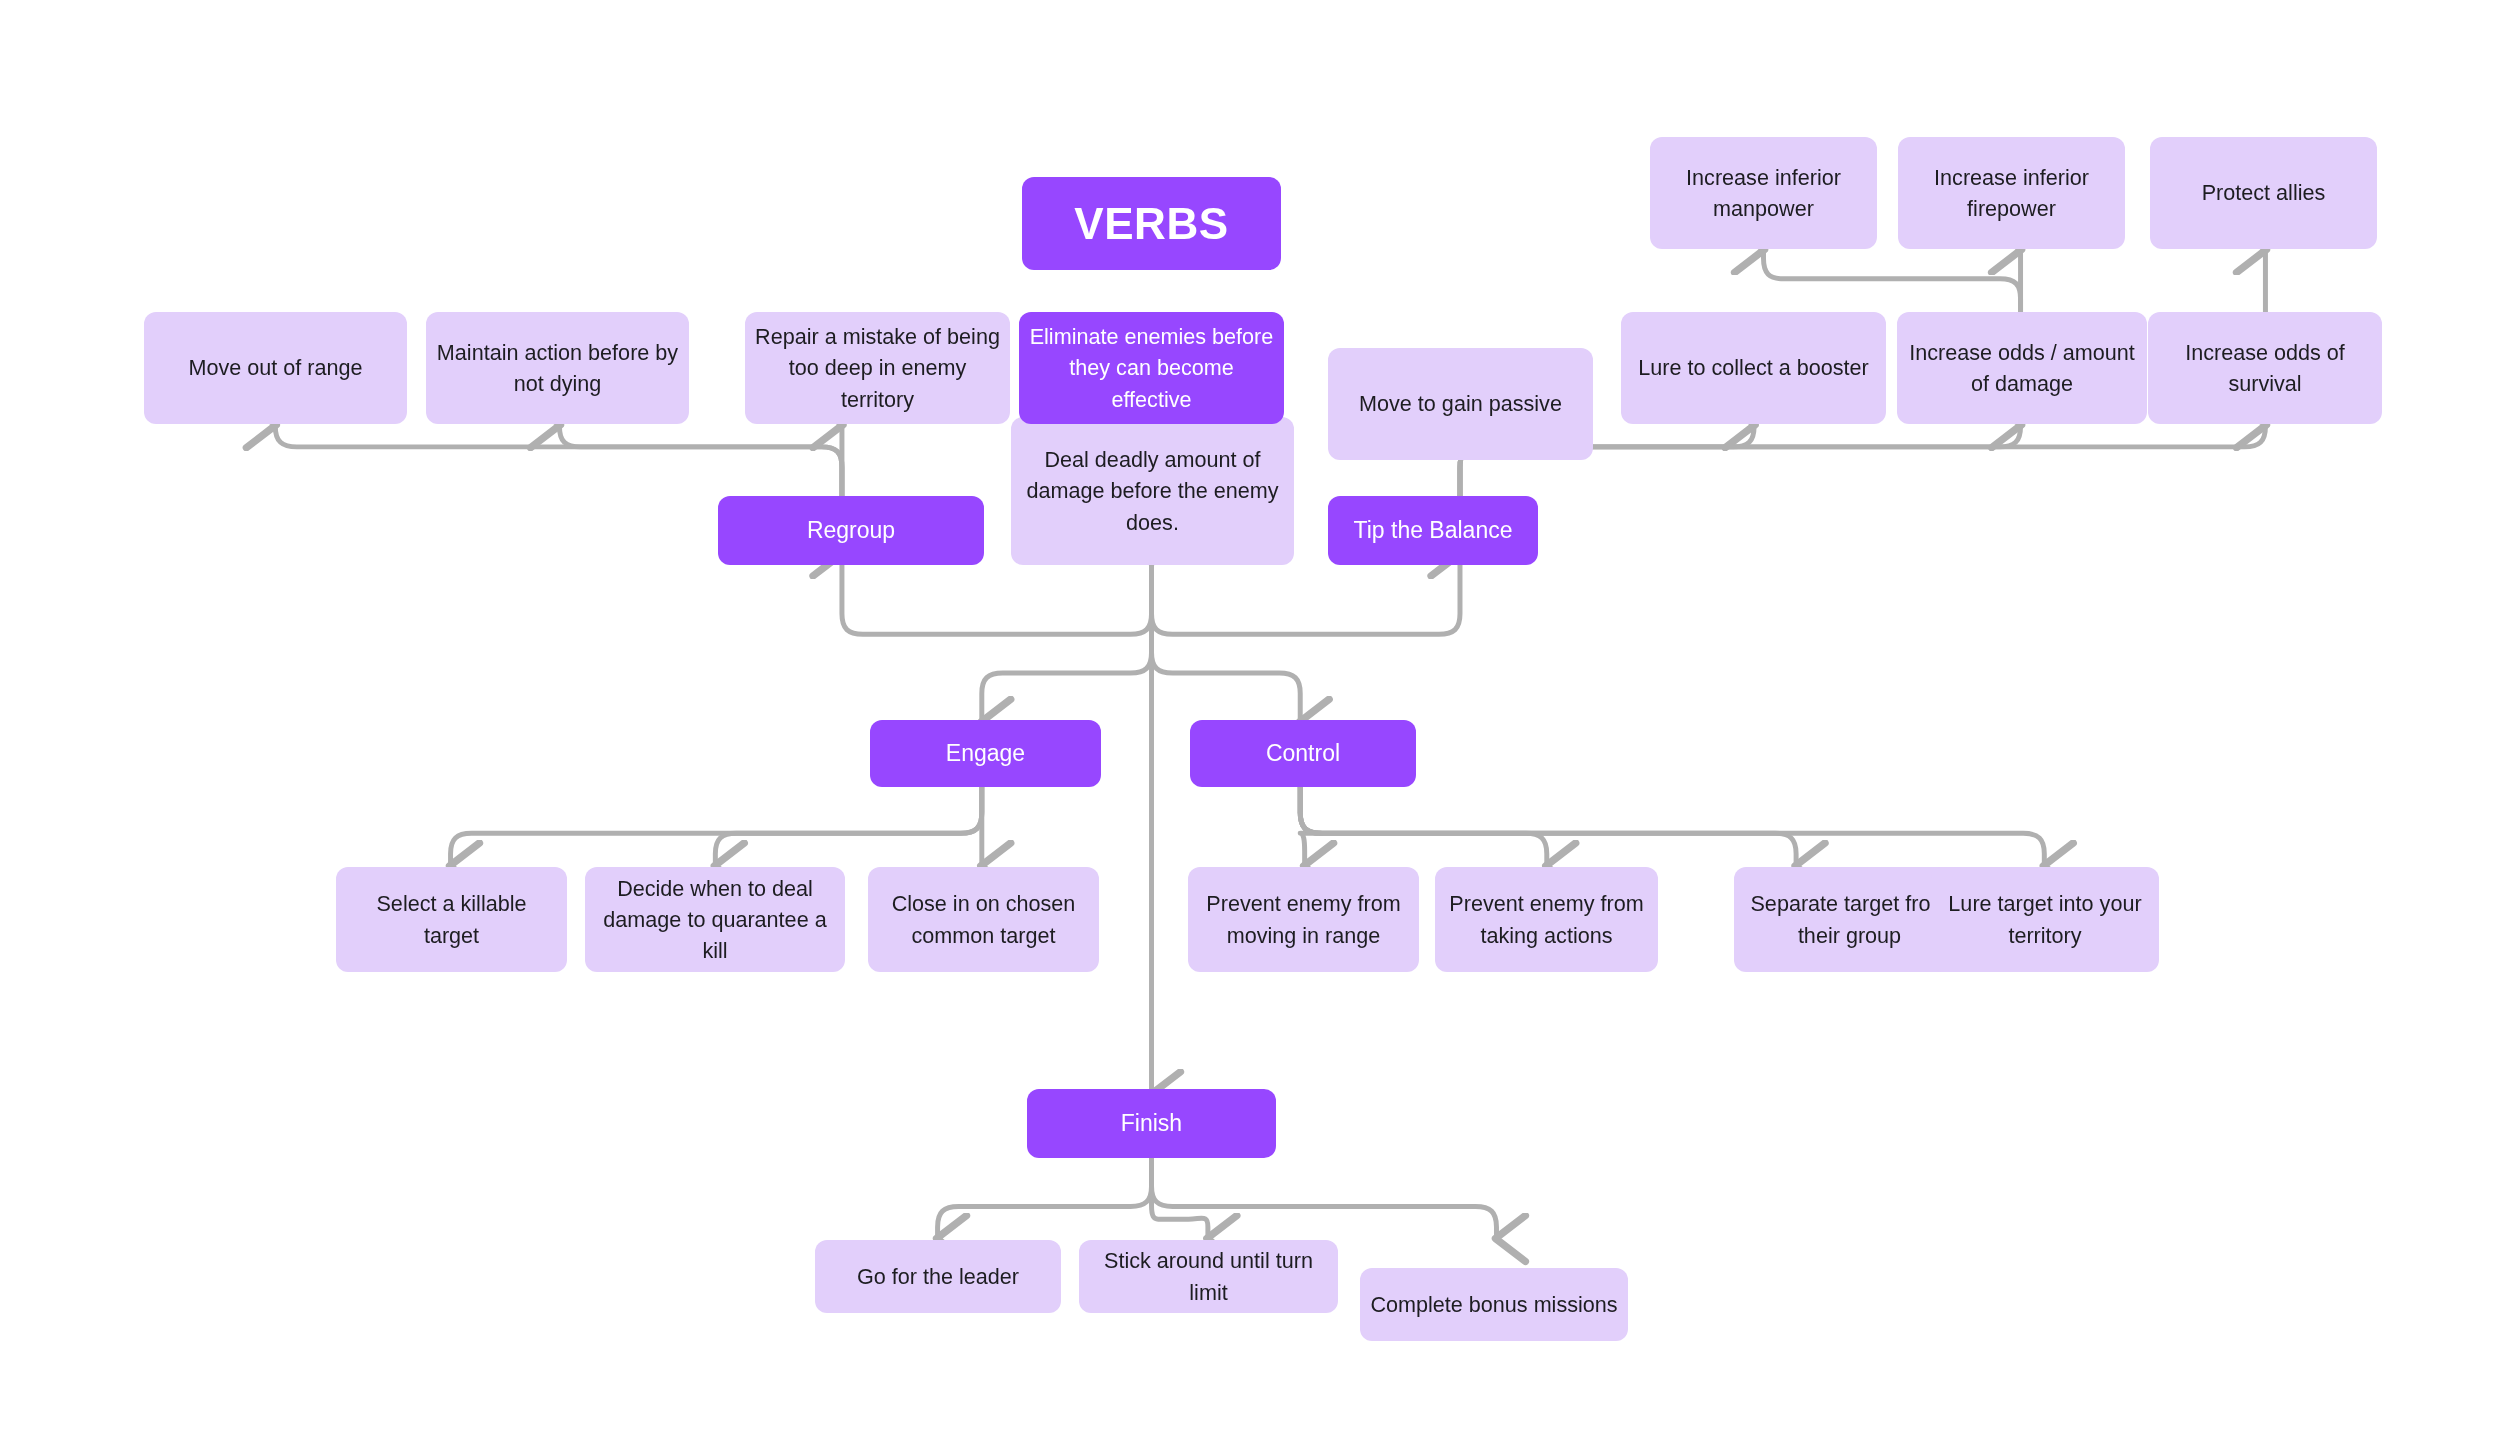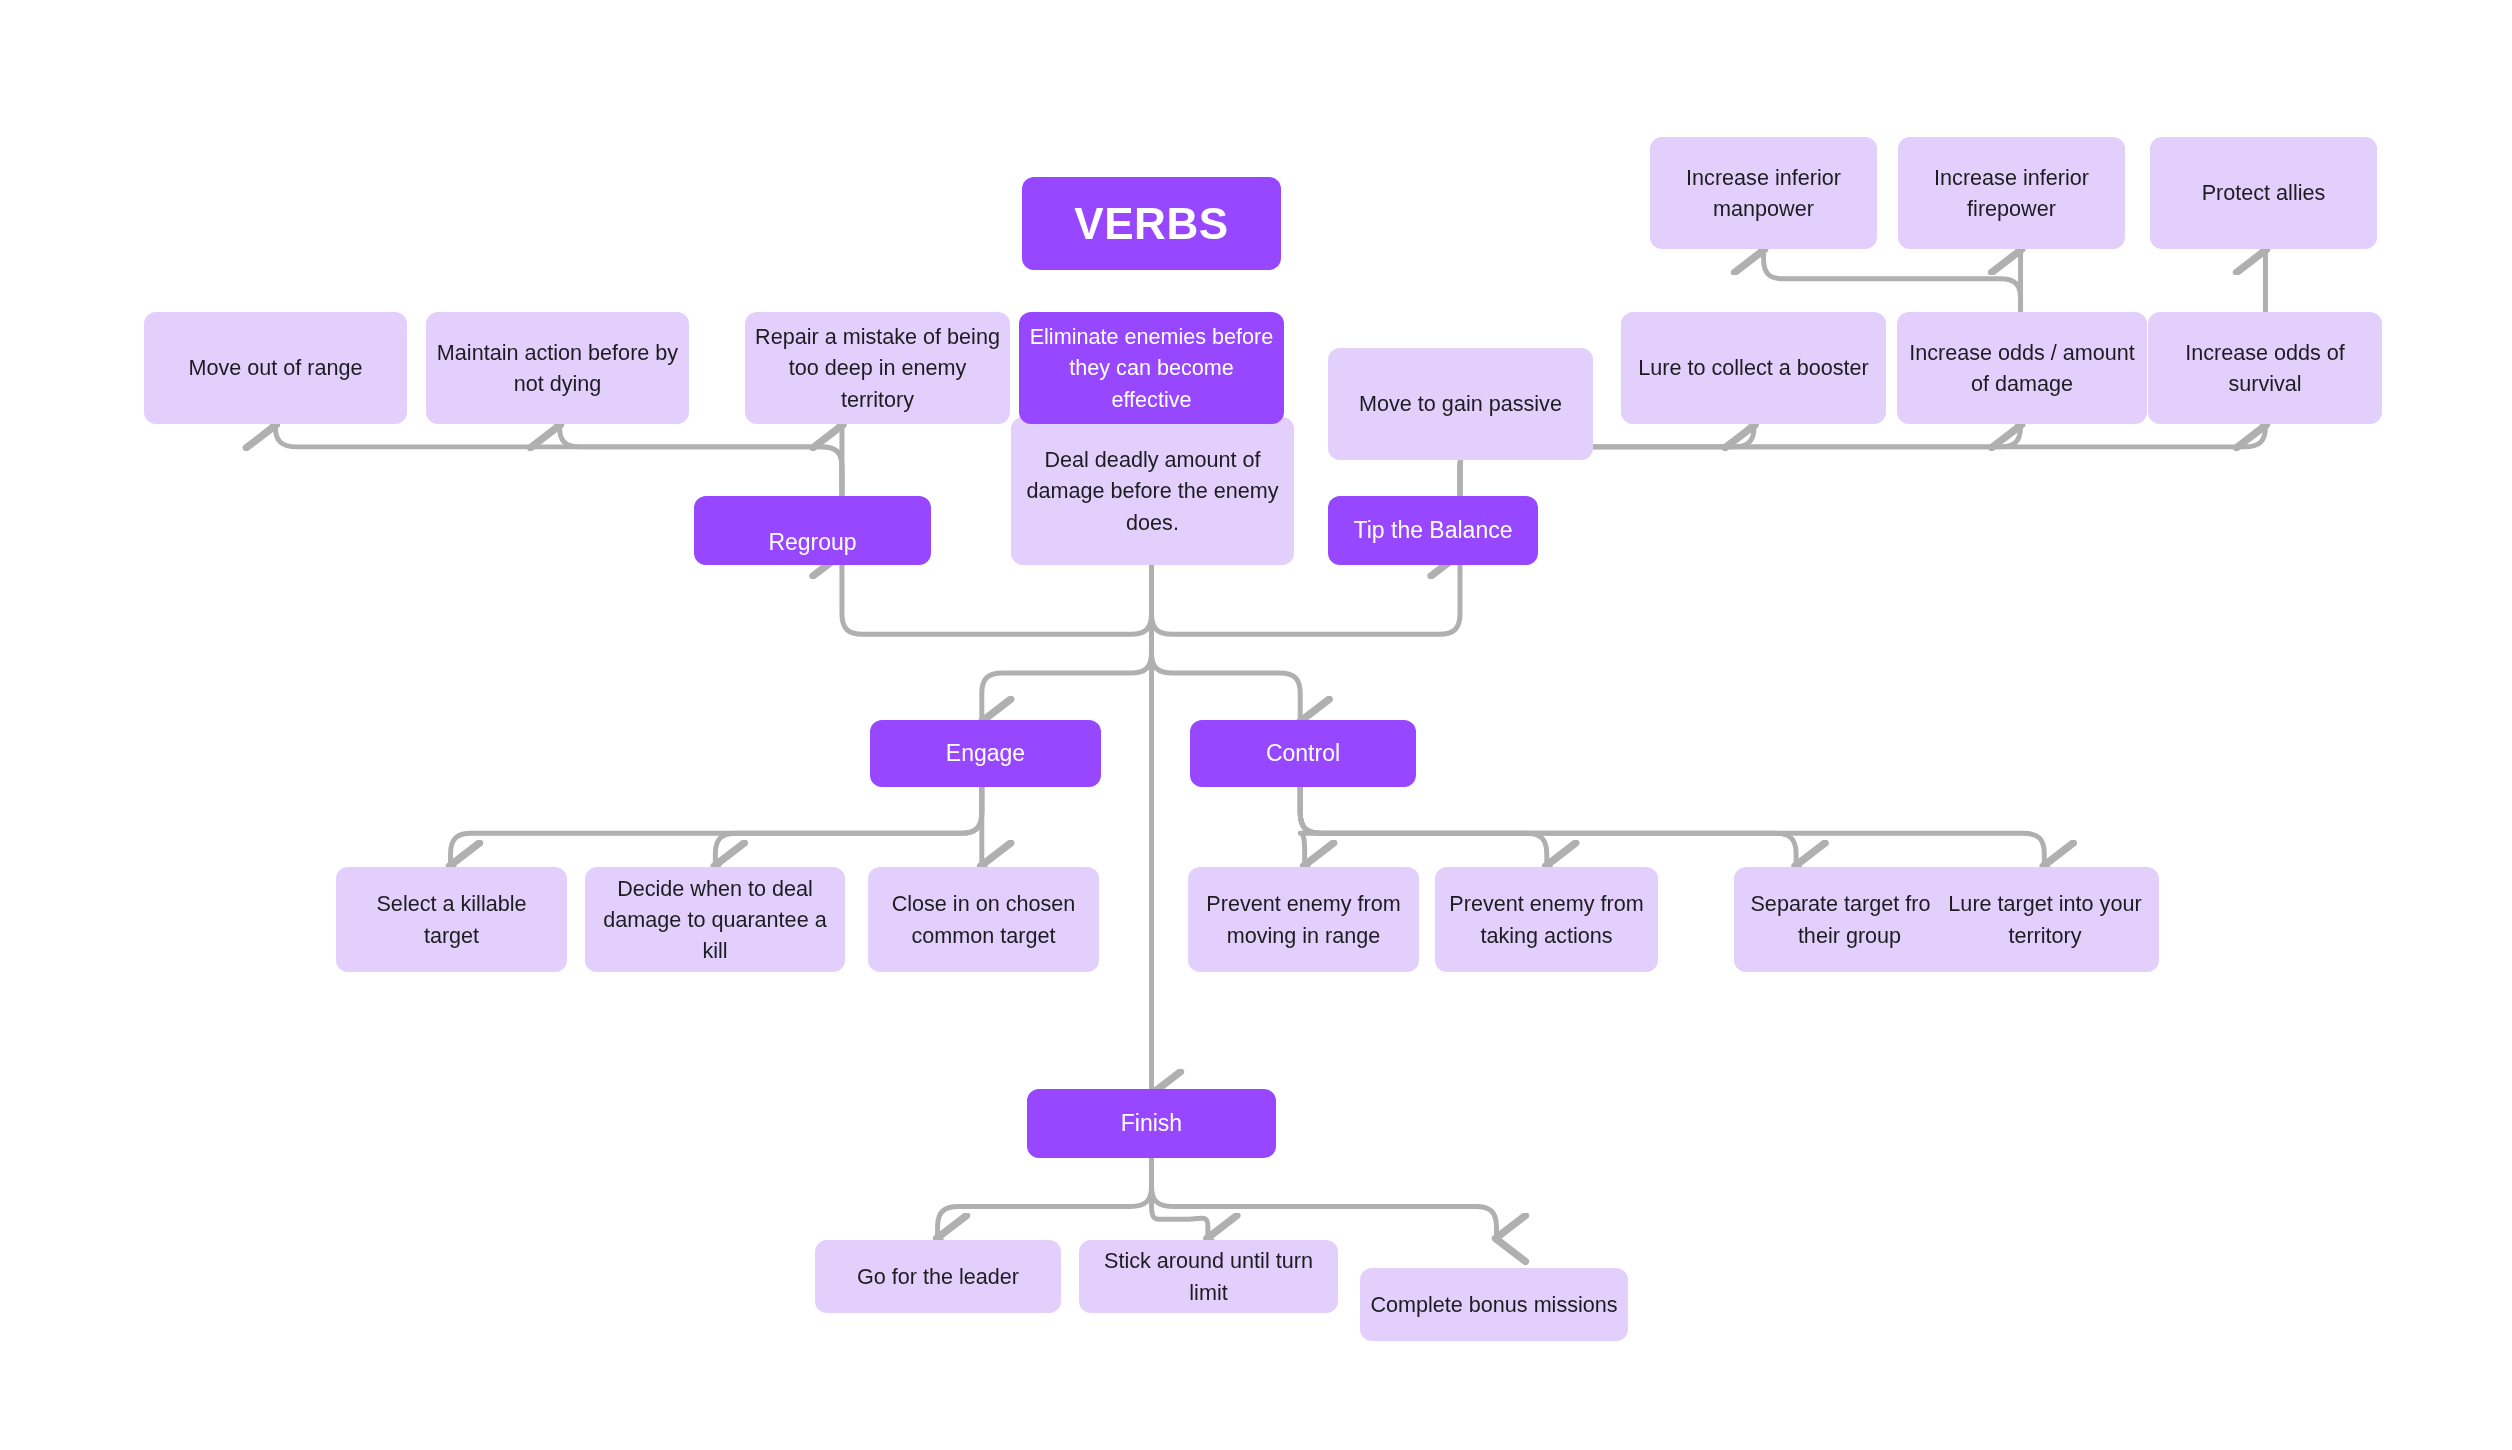--- a/index.html
+++ b/index.html
@@ -157,21 +157,21 @@
     <span class="label">Increase odds / amount of damage</span>
   </div>
   <div class="node n-light z-above" style="left:2148px; top:312px; width:234px; height:112px;">
     <span class="label">Increase odds of survival</span>
   </div>
 
   <div class="node n-light z-below" style="left:1011px; top:417px; width:283px; height:148px;">
     <span class="label">Deal deadly amount of damage before the enemy does.</span>
   </div>
 
-  <div class="node n-solid z-above" style="left:694px; top:496px; width:237px; height:69px;align-items:flex-end;">
+  <div class="node n-solid z-above" style="left:718px; top:496px; width:266px; height:69px;">
     <span class="label">Regroup</span>
   </div>
   <div class="node n-solid z-above" style="left:1328px; top:496px; width:210px; height:69px;">
     <span class="label">Tip the Balance</span>
   </div>
 
   <div class="node n-solid z-above" style="left:870px; top:720px; width:231px; height:67px;">
     <span class="label">Engage</span>
   </div>
   <div class="node n-solid z-above" style="left:1190px; top:720px; width:226px; height:67px;">

